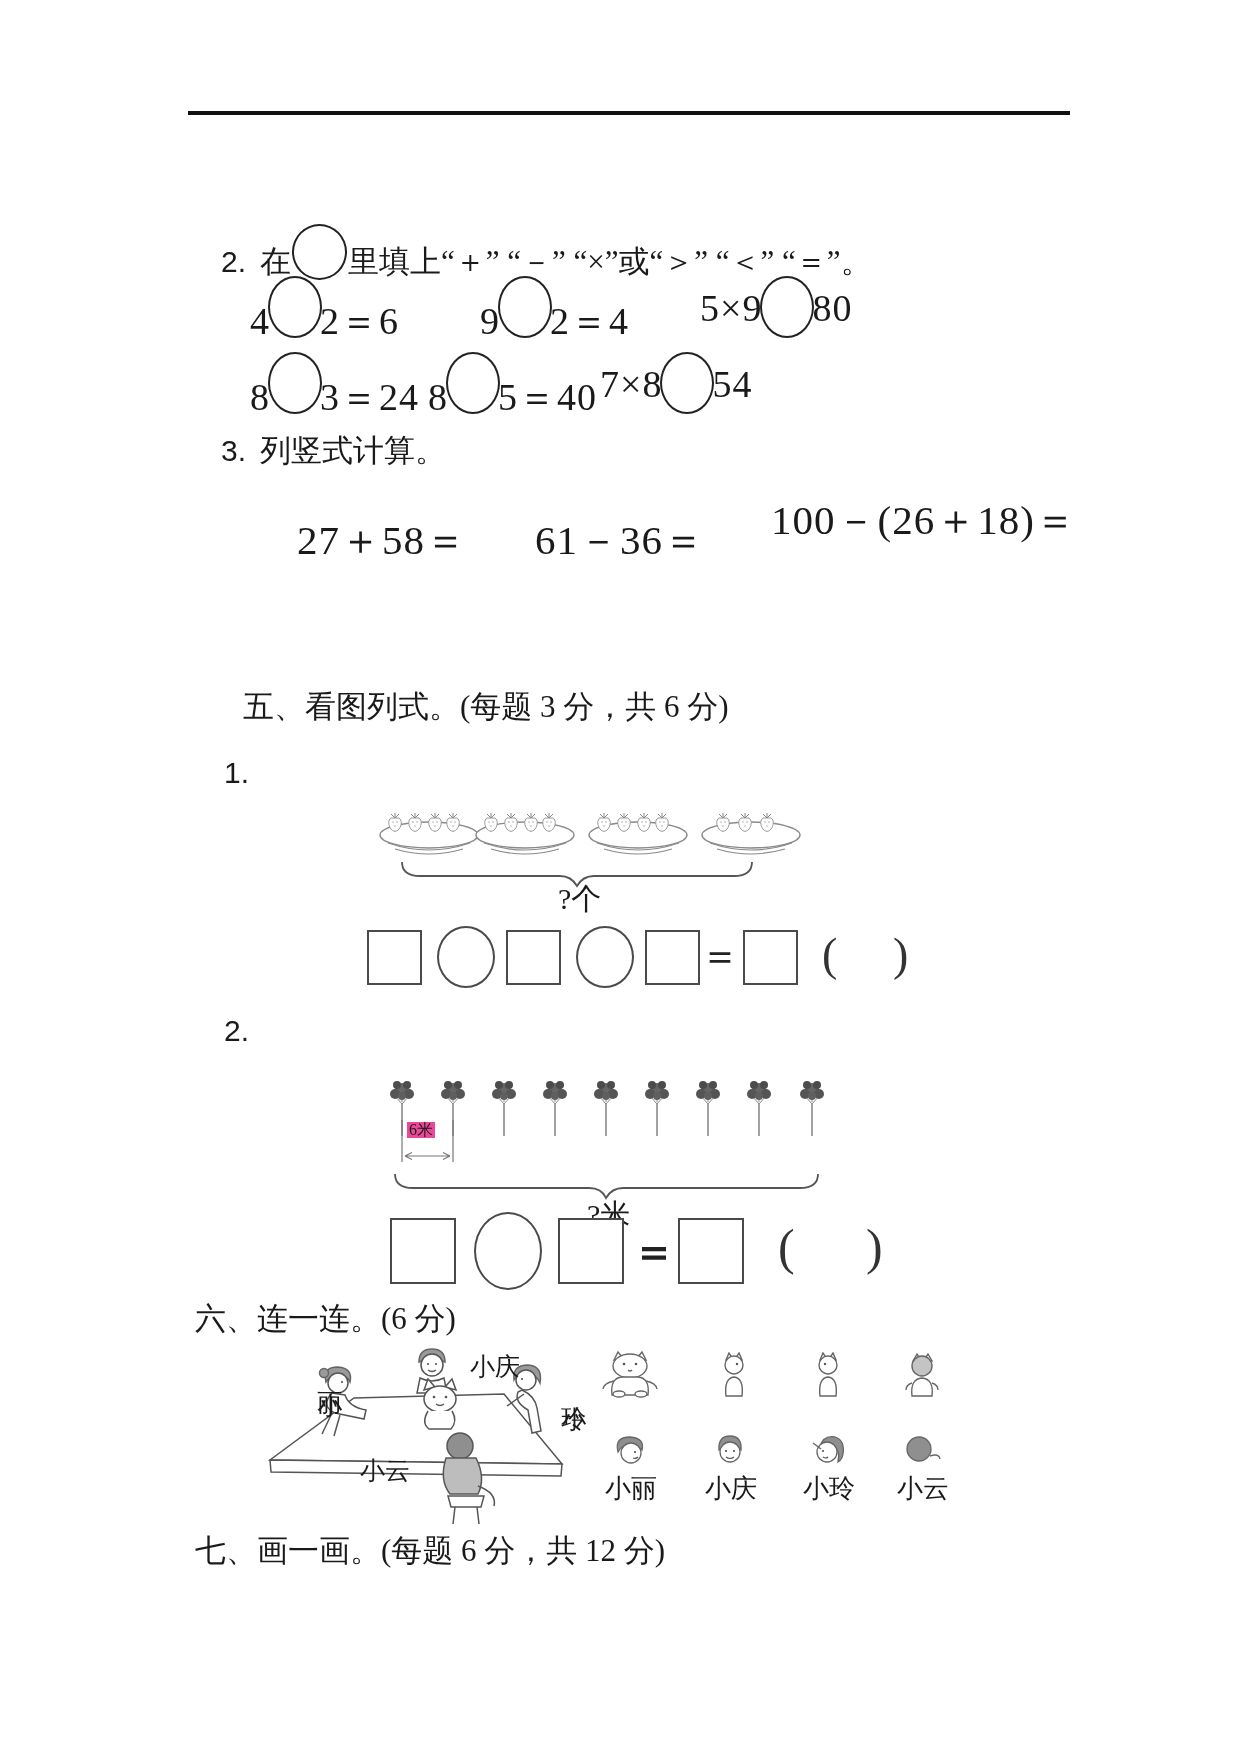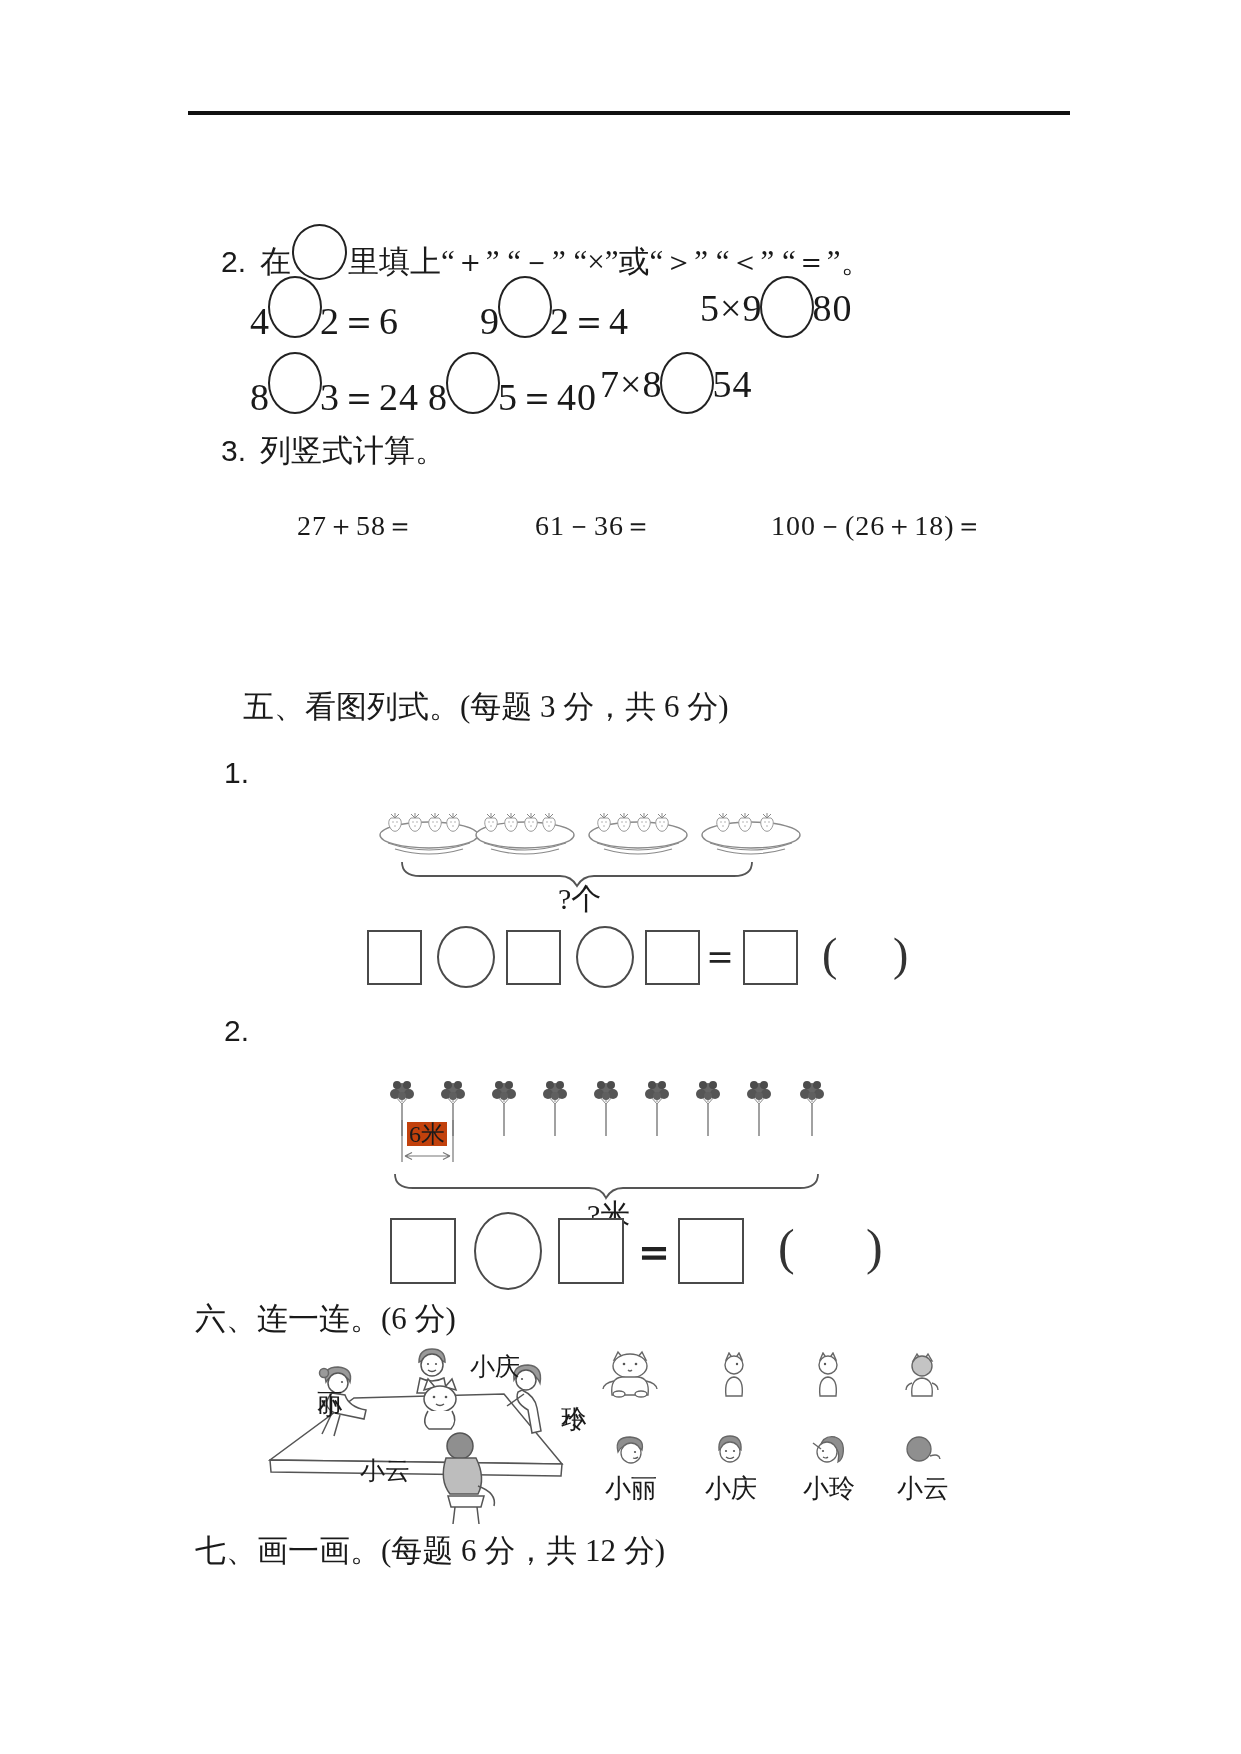--- a/index.html
+++ b/index.html
@@ -9,30 +9,30 @@
   .abs { position:absolute; }
   .rule { background:#111; }
   .line31 { font-size:31px; line-height:1.25; white-space:nowrap; }
   .qnum { font-family:"Liberation Sans","DejaVu Sans",sans-serif; font-size:30px; margin-right:14px; }
   .inline-circle { display:inline-block; width:55px; height:56px;
                    border:2px solid #222; border-radius:50%; vertical-align:-8px; margin:0 1px; }
   .eq { display:flex; align-items:flex-end; position:absolute; }
   .eq .digits { font-size:38px; line-height:1; letter-spacing:1px; }
   .eq .circ { width:54px; height:62px; border:2px solid #222; border-radius:50%;
               margin:0 -2px 2px -2px; flex:none; }
-  .expr { font-size:28px; line-height:1; white-space:nowrap; letter-spacing:1px; }
+  .expr { font-size:41px; line-height:1; white-space:nowrap; letter-spacing:1px;margin-top:8px; }
   .sq { border:2px solid #4a4a4a; background:#fff; }
   .el { border:2px solid #4a4a4a; border-radius:50%; background:#fff; }
   .figlabel { font-size:30px; line-height:1; white-space:nowrap; }
   .paren { font-size:46px; line-height:1; color:#333; }
   .equals { line-height:1; color:#222; }
   .vlabel { writing-mode:vertical-rl; text-orientation:upright; font-size:25px; line-height:1.05; }
   .slabel { font-size:25px; line-height:1; white-space:nowrap; }
   .mlabel { font-size:26px; line-height:1; width:70px; text-align:center; }
-  .dist { font-size:24px; line-height:1; background:#c2410c; padding:0 2px; }
+  .dist { font-size:16px; line-height:1; background:#ec4899; padding:0 2px; }
   svg { display:block; }
 </style>
 </head>
 <body>
 
 <svg width="0" height="0" style="position:absolute" aria-hidden="true">
   <defs>
     <g id="plate">
       <ellipse cx="51" cy="37" rx="49" ry="13" fill="#fff" stroke="#8a8a8a" stroke-width="1.4"></ellipse>
       <path d="M10,45 Q51,59 92,45" fill="none" stroke="#8a8a8a" stroke-width="1.2"></path>
@@ -94,21 +94,21 @@
   <span class="digits">7×8</span>
     <span class="circ"></span>
     <span class="digits">54</span>
 </div>
 
 <div class="abs line31" style="left:221px; top:432px;">
   <span class="qnum">3.</span><span>列竖式计算。</span>
 </div>
 <div class="abs expr" style="left:297px; top:512px;">27＋58＝</div>
 <div class="abs expr" style="left:535px; top:512px;">61－36＝</div>
-<div class="abs expr" style="left:771px; top:512px;">100－(26＋18)＝</div>
+<div class="abs expr" style="left:771px; top:492px;">100－(26＋18)＝</div>
 
 <div class="abs line31" style="left:195px; top:688px;margin-left:48px;">五、看图列式。(每题 3 分，共 6 分)</div>
 <div class="abs qnum" style="left:224px; top:756px;">1.</div>
 
 <svg class="abs" style="left:372px; top:798px;" width="445" height="95" viewBox="0 0 445 95">
   <g>
     <use href="#plate" x="6" y="0"></use>
     <use href="#berry" x="16" y="12"></use>
       <use href="#berry" x="36" y="12"></use>
       <use href="#berry" x="56" y="12"></use>

